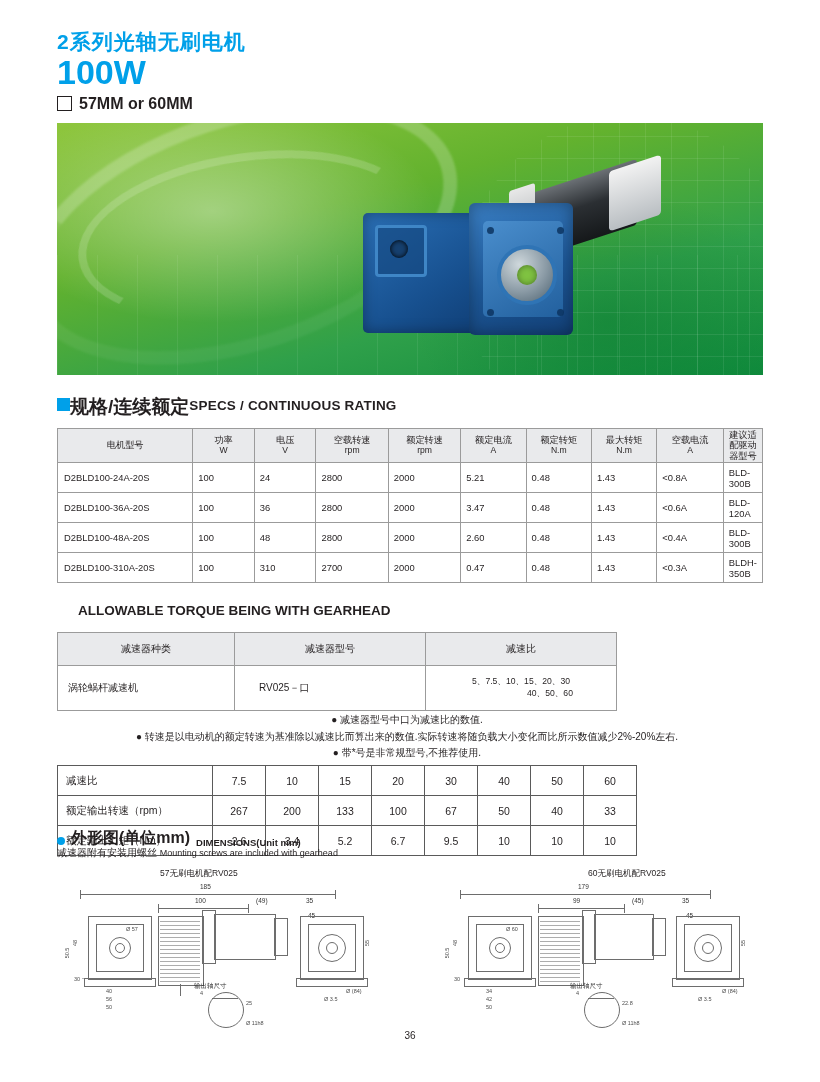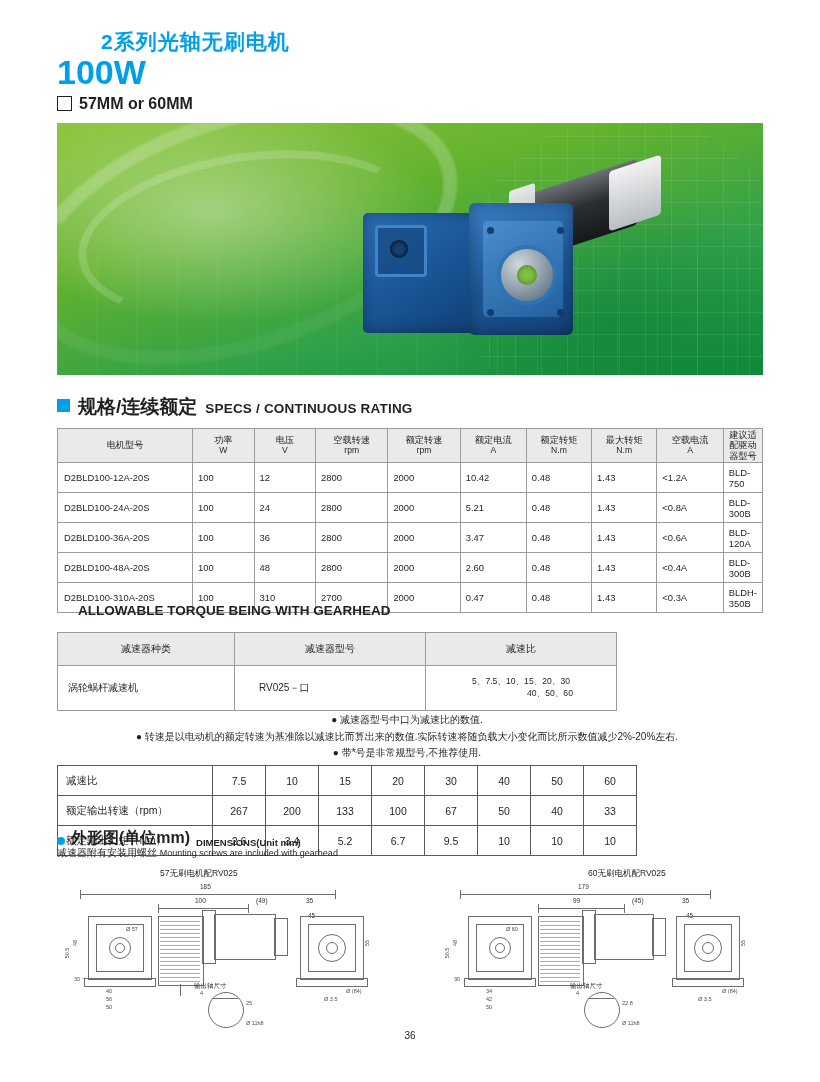--- a/index.html
+++ b/index.html
@@ -11,21 +11,20 @@
     position:relative;
     overflow:hidden;
   }
   .page{position:absolute;left:0;top:0;width:820px;height:1082px;}
 
   
   .hdr{position:absolute;left:57px;top:30px;}
   .hdr-cn{
     font-size:21px;font-weight:bold;color:#00a0e9;letter-spacing:1px;
     line-height:1.1;
-    margin-left:44px;
   }
   .hdr-w{
     font-size:34px;font-weight:bold;color:#00a0e9;line-height:1.05;
     margin-top:2px;letter-spacing:0px;
   }
   .hdr-size{
     margin-top:4px;font-size:16px;font-weight:bold;color:#231f20;
     display:flex;align-items:center;gap:7px;
   }
   .sq{
@@ -121,21 +120,21 @@
     border-radius:4px;transform:skewY(-18deg);
   }
   .mtr-ring{
     position:absolute;left:152px;top:20px;width:26px;height:70px;
     background:linear-gradient(180deg,#e8e8e8,#9aa0a4);
     transform:skewY(-18deg);border-radius:3px;
   }
   .bolt{position:absolute;width:7px;height:7px;border-radius:50%;background:#0c3460;opacity:.85;}
 
   
-  .sec-head{position:absolute;display:flex;align-items:flex-end;gap:8px;}
+  .sec-head{position:absolute;display:flex;align-items:center;}
   .bullet-sq{width:13px;height:13px;background:#00a0e9;display:inline-block;margin-bottom:4px;}
   .sec-cn{font-size:19px;font-weight:bold;color:#231f20;line-height:1;}
   .sec-en{font-size:13.5px;font-weight:bold;color:#231f20;letter-spacing:.2px;line-height:1;padding-bottom:1px;}
 
   
   table{border-collapse:collapse;}
   .spec{
     position:absolute;left:57px;top:428px;width:706px;
     font-size:9.4px;
   }
@@ -273,32 +272,20 @@
         <th style="width:62px">
           <span>空载电流</span><span class="u">A</span>
         </th>
         <th>
           <span>建议适配驱动器型号</span>
         </th>
       </tr>
     </thead>
     <tbody>
       <tr>
-        <td class="model">D2BLD100-12A-20S</td>
-        <td>100</td>
-        <td>12</td>
-        <td>2800</td>
-        <td>2000</td>
-        <td>10.42</td>
-        <td>0.48</td>
-        <td>1.43</td>
-        <td>&lt;1.2A</td>
-        <td>BLD-750</td>
-      </tr>
-      <tr>
         <td class="model">D2BLD100-24A-20S</td>
         <td>100</td>
         <td>24</td>
         <td>2800</td>
         <td>2000</td>
         <td>5.21</td>
         <td>0.48</td>
         <td>1.43</td>
         <td>&lt;0.8A</td>
         <td>BLD-300B</td>

